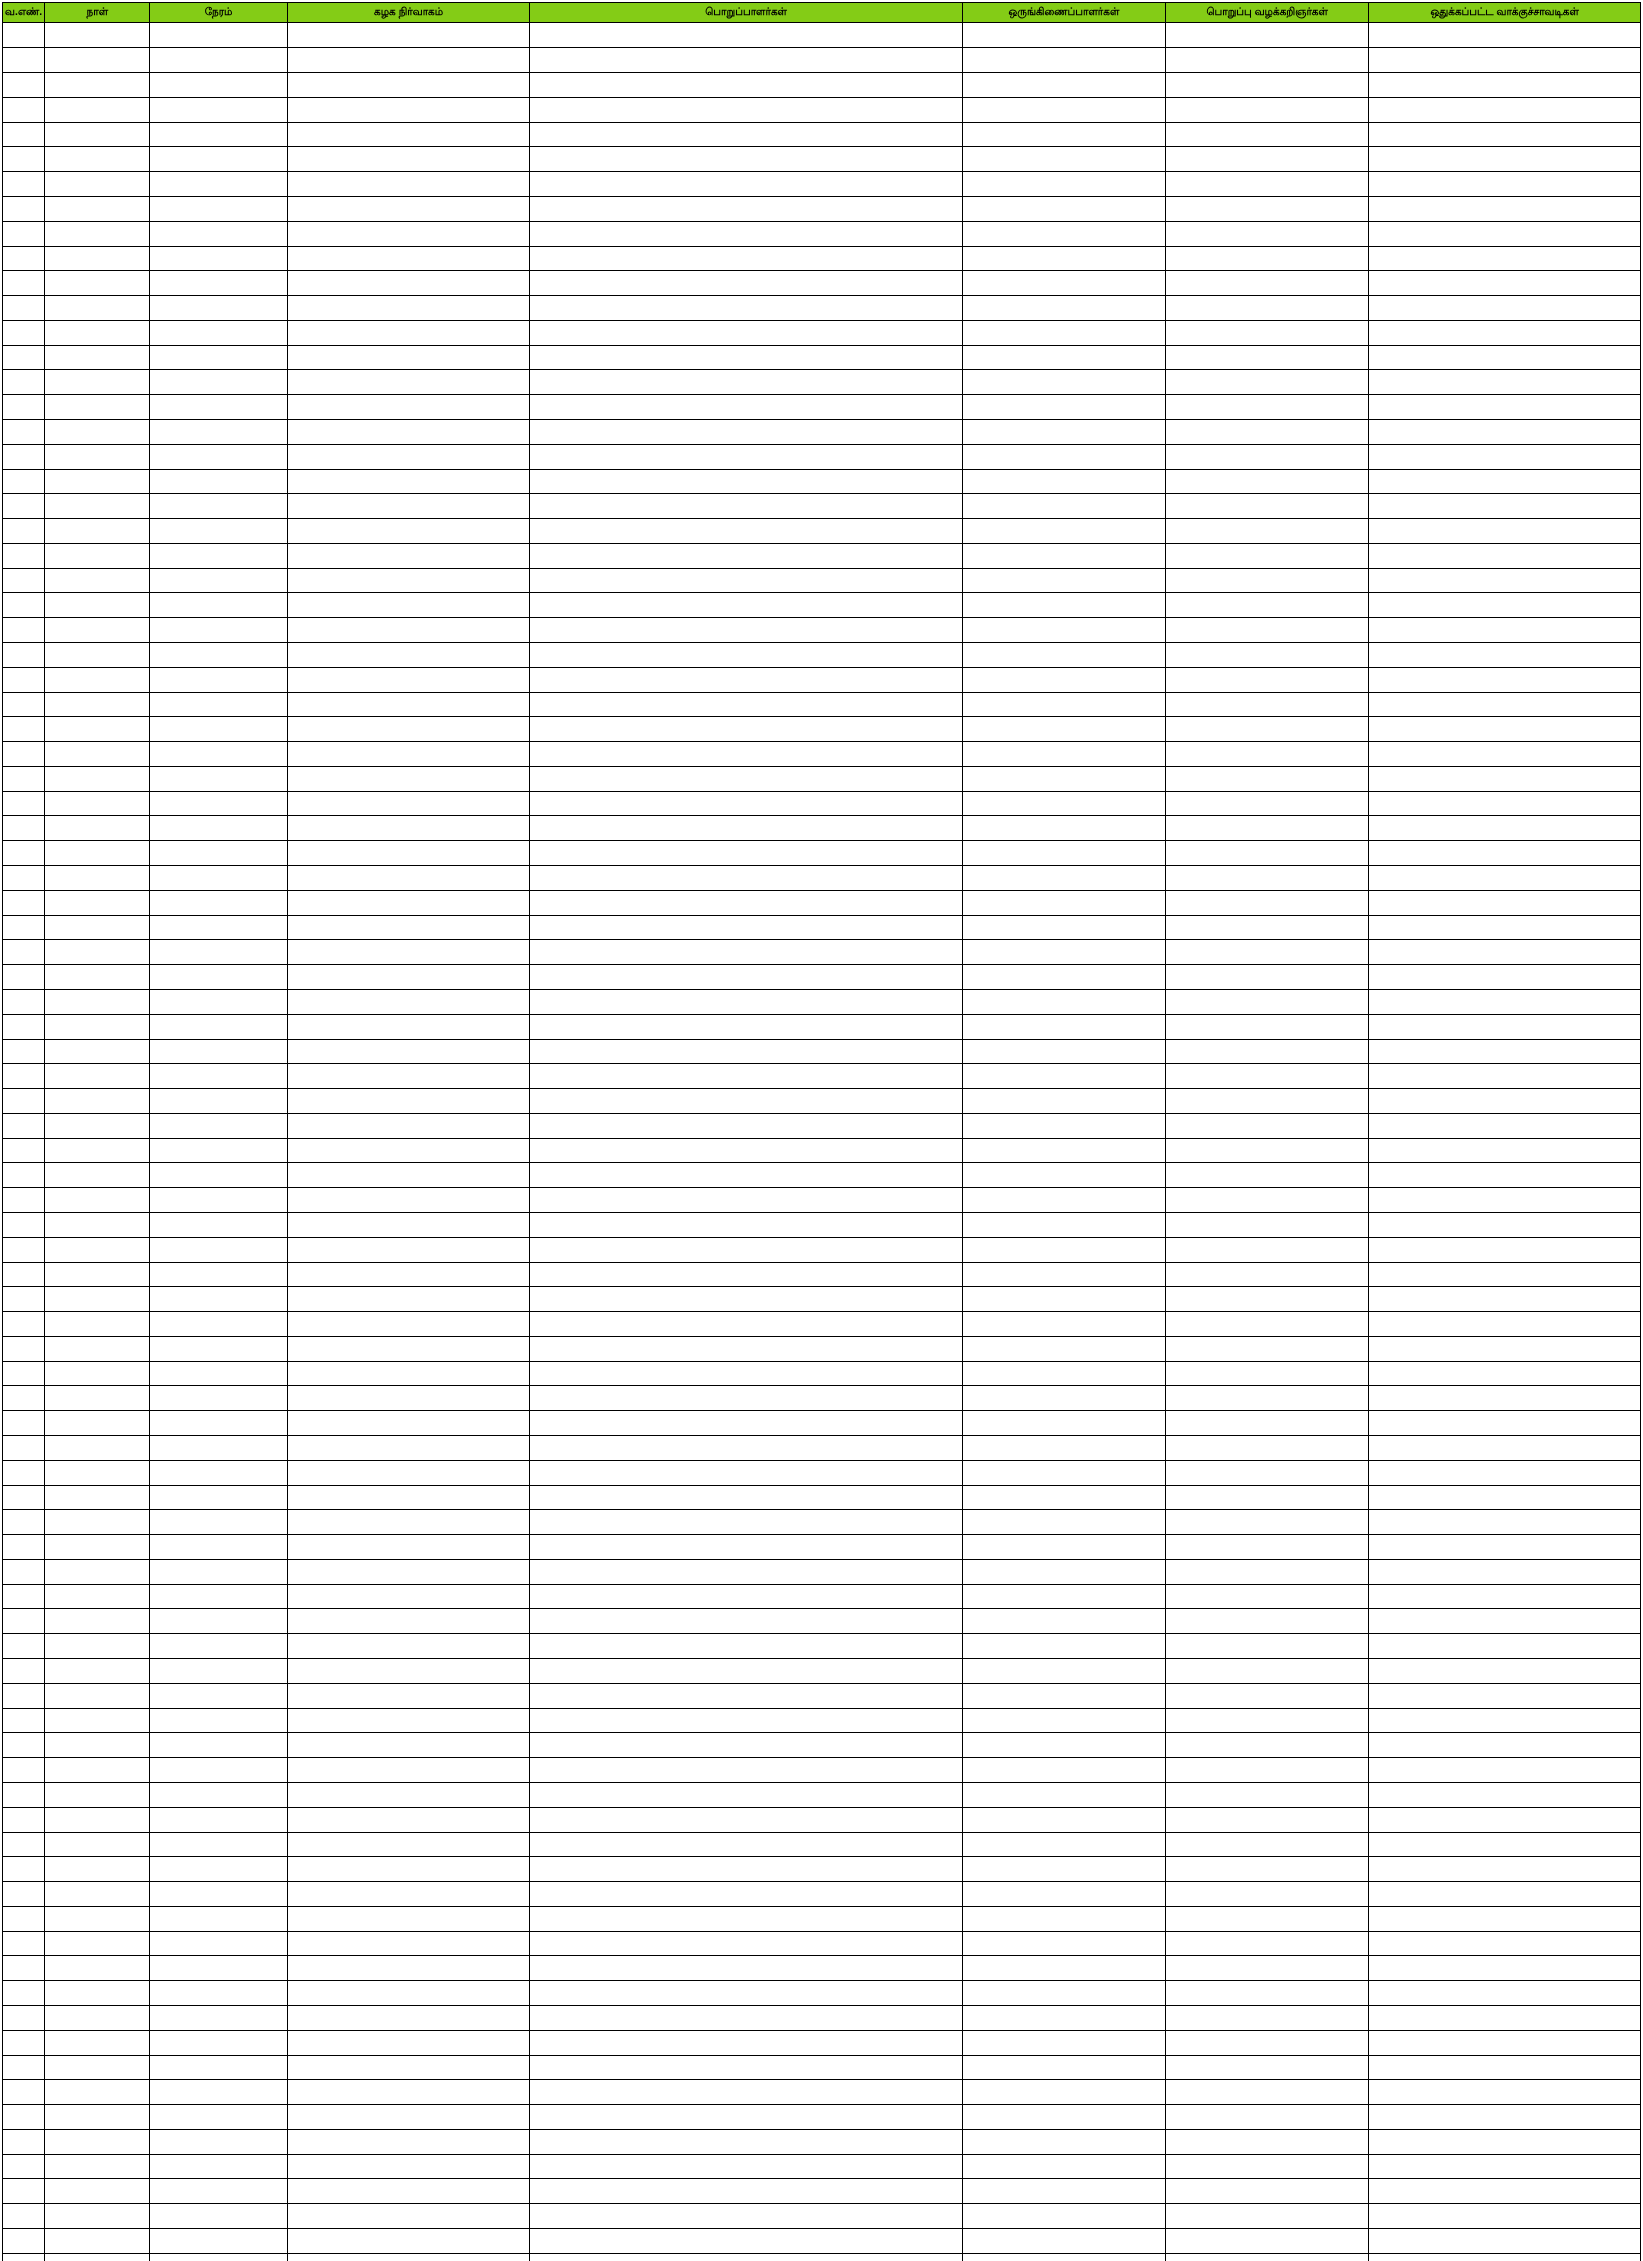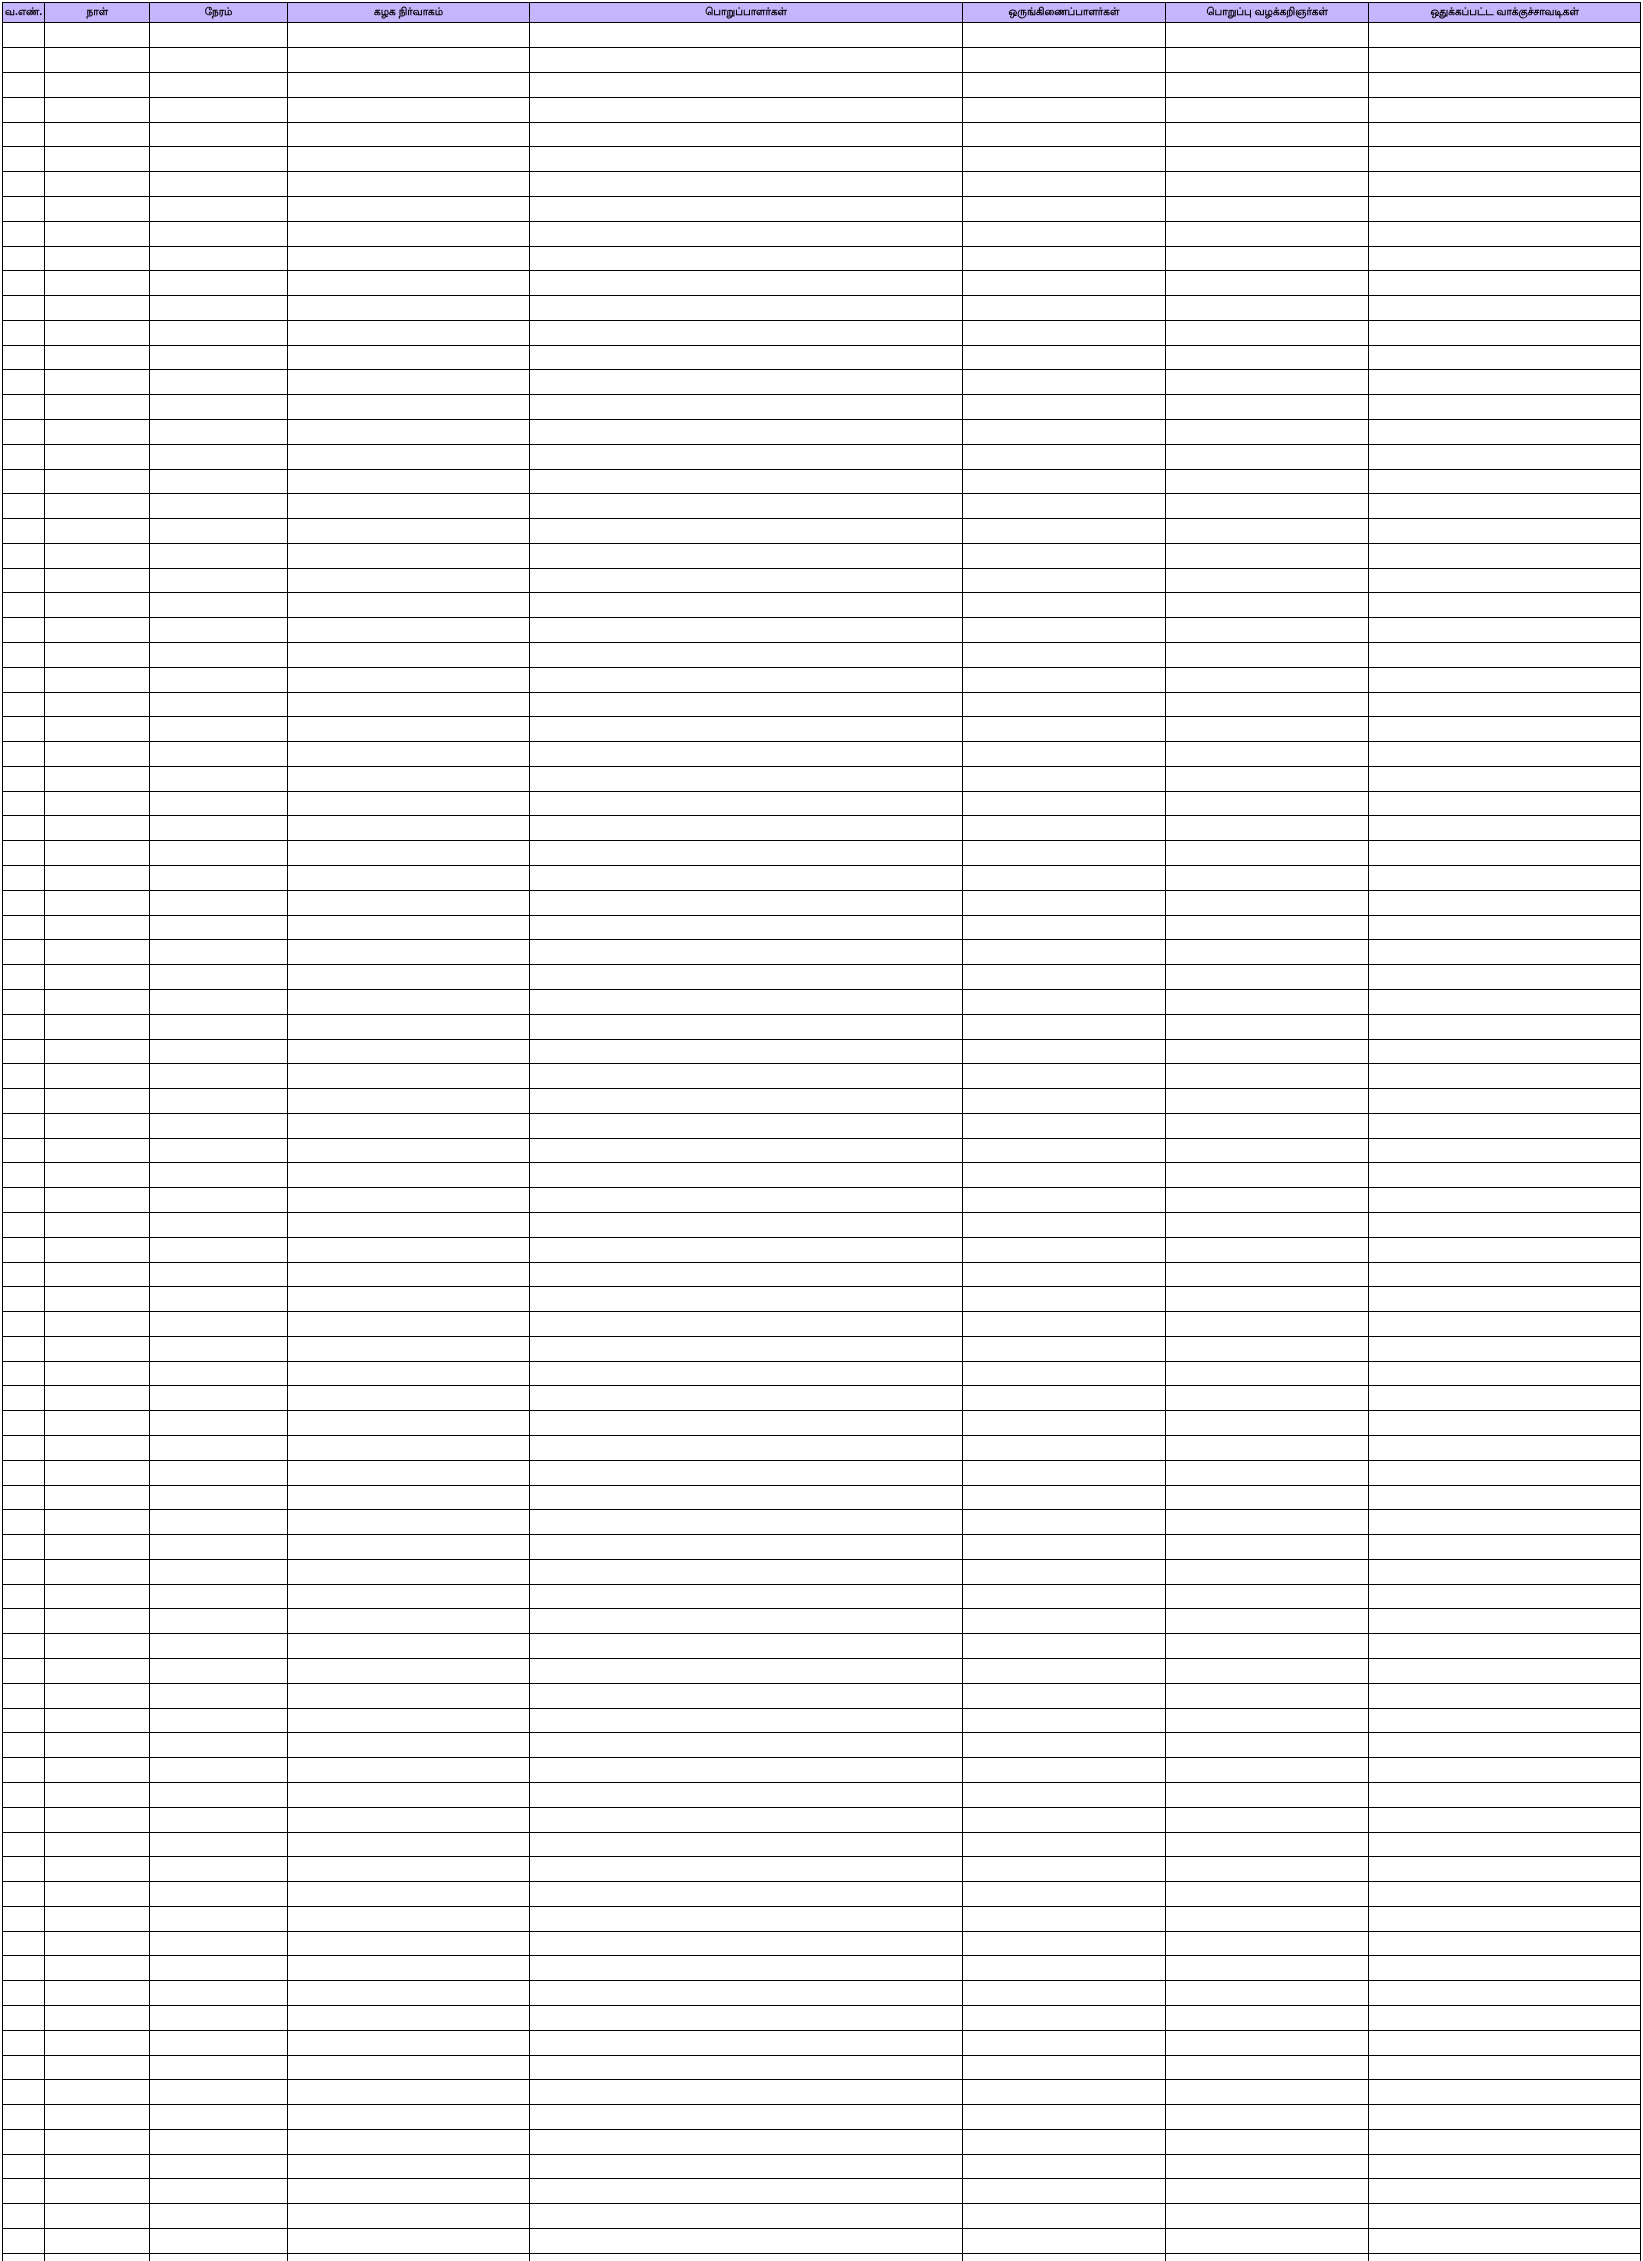--- a/index.html
+++ b/index.html
@@ -26,21 +26,21 @@
     border: 0.5px solid #000;
     vertical-align: middle;
     text-align: center;
     word-wrap: break-word;
     color: #000;
   }
   table.schedule th {
     font-size: 10.4px;
     font-weight: bold;
     padding: 3.6px 1.8px;
-    background: #c4b5fd;
+    background: #84cc16;
     line-height: 1.2;
     margin-top: 24px;
   }
   table.schedule td {
     font-size: 9.5px;
     padding: 1.4px 2.7px;
     height: 21px;
     line-height: 1.25;
     white-space: pre-line;
   }

